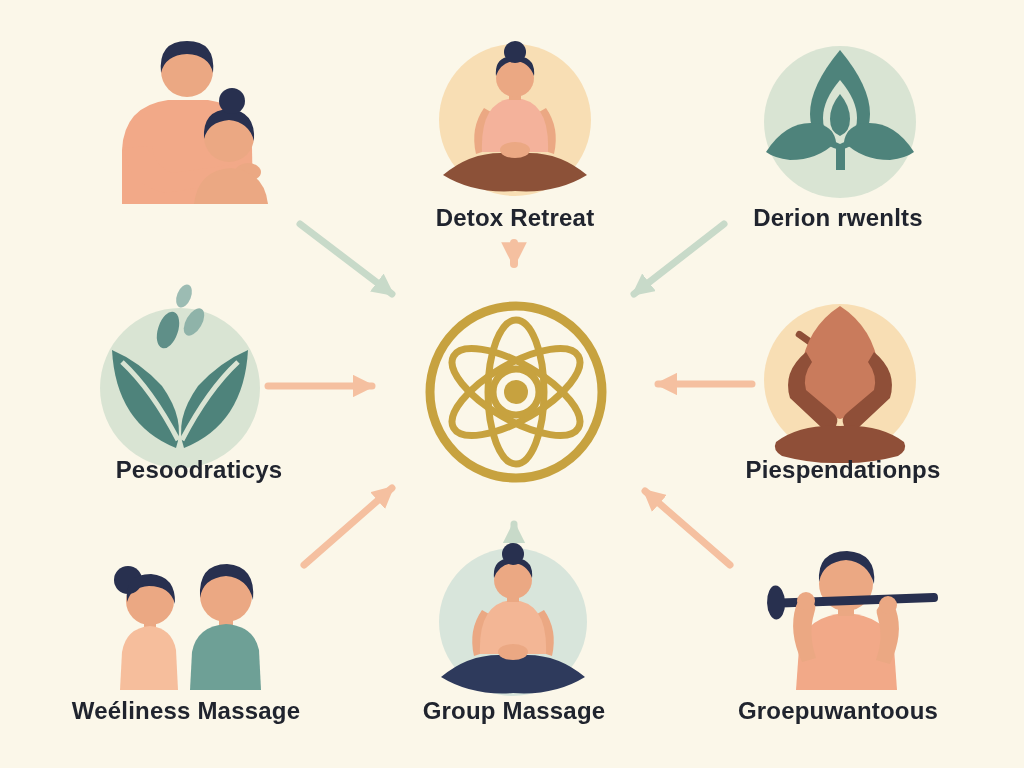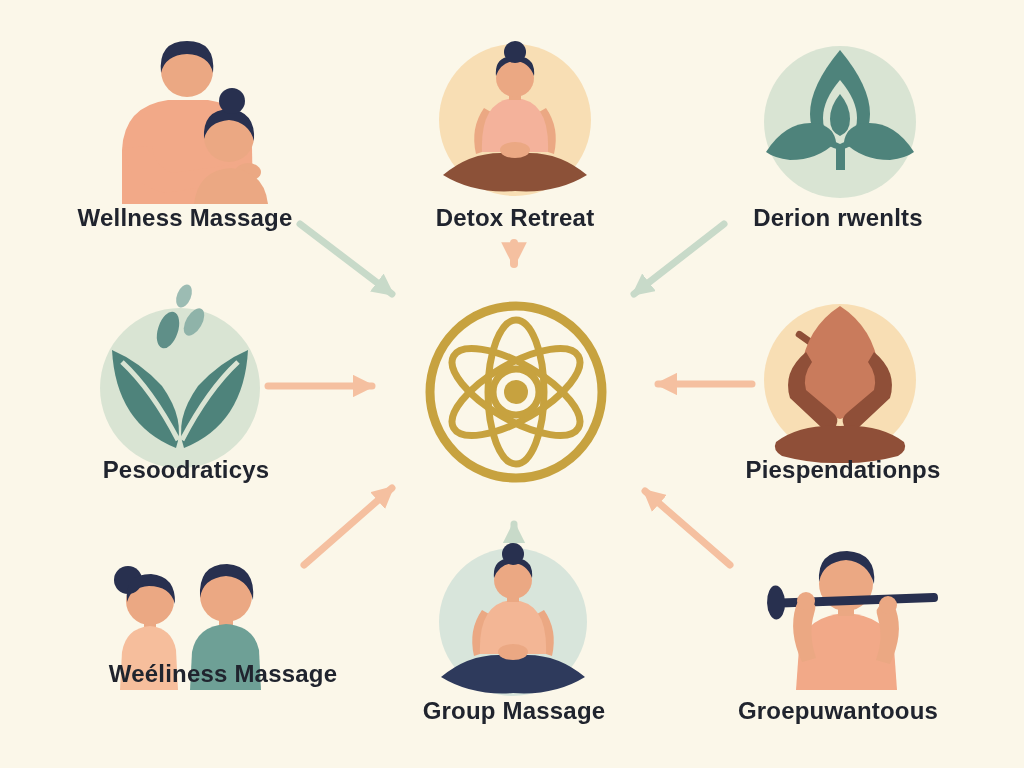--- a/index.html
+++ b/index.html
@@ -143,22 +143,21 @@
       <rect x="770" y="596" width="168" height="9" rx="4" style="fill:var(--hair,#28304F)"></rect>
       <ellipse cx="776" cy="600" rx="9" ry="17" style="fill:var(--hair,#28304F)"></ellipse>
     </g>
     <path d="M802,662 Q788,632 796,606 Q800,596 810,600 Q818,604 814,614 Q808,634 816,658 Z" style="fill:var(--skin,#EBA883)"></path>
     <path d="M890,664 Q904,634 896,610 Q892,600 882,604 Q874,608 878,618 Q884,638 876,660 Z" style="fill:var(--skin,#EBA883)"></path>
     <circle cx="806" cy="601" r="9" style="fill:var(--skin,#EBA883)"></circle>
     <circle cx="888" cy="605" r="9" style="fill:var(--skin,#EBA883)"></circle>
   </g>
 </svg>
 
-<div class="node-label" style="left:185px;top:204px;">Wellness Massage</div>
 <div class="node-label" style="left:515px;top:204px;">Detox Retreat</div>
 <div class="node-label" style="left:838px;top:204px;">Derion rwenlts</div>
-<div class="node-label" style="left:186px;top:456px;">Pesoodraticys</div>
+<div class="node-label" style="left:199px;top:456px;">Pesoodraticys</div>
 <div class="node-label" style="left:843px;top:456px;">Piespendationps</div>
-<div class="node-label" style="left:186px;top:660px;margin-left:37px;">Weéliness Massage</div>
+<div class="node-label" style="left:186px;top:697px;">Weéliness Massage</div>
 <div class="node-label" style="left:514px;top:697px;">Group Massage</div>
 <div class="node-label" style="left:838px;top:697px;text-align:right;">Groepuwantoous</div>
 
 </div>
 
 </body></html>

